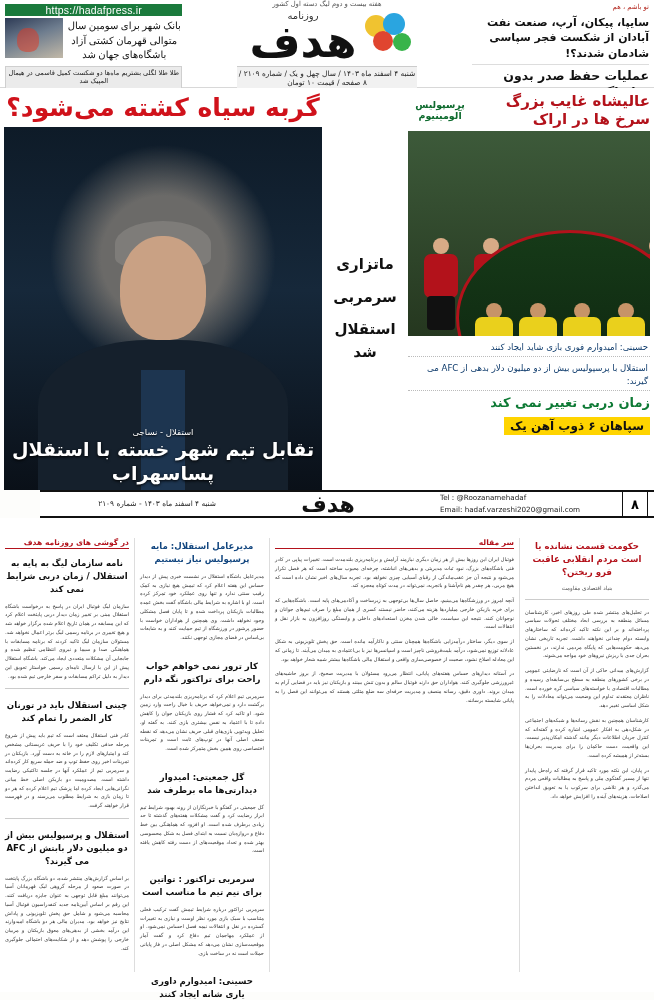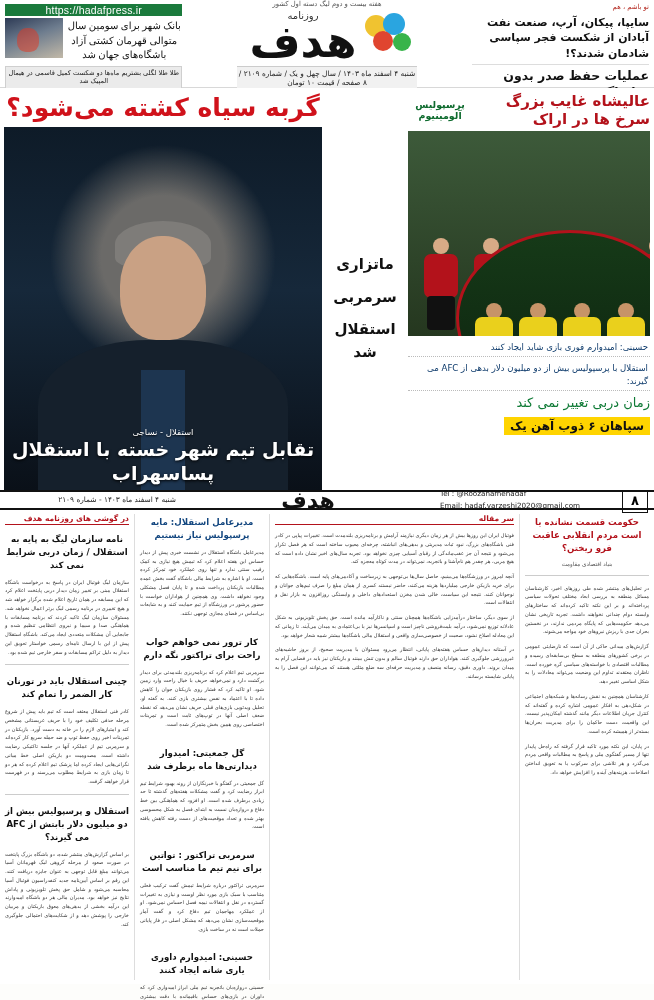--- a/index.html
+++ b/index.html
@@ -241,51 +241,52 @@
   }
   .yp { position:absolute; bottom: 14px; width: 38px; height: 86px; }
   .yp .torso{position:absolute;top:14px;left:0;width:38px;height:44px;background:#ead01c;border-radius:7px;}
   .yp .head{position:absolute;top:0;left:11px;width:16px;height:16px;border-radius:50%;background:#c79468;}
   .y1{left:16px;} .y2{left:60px;} .y3{left:104px;} .y4{left:148px;}
   .rp-news {
     font-size: 8.6px; line-height: 1.5; color:#0d3a6b; text-align:right;
     border-bottom: 1px dotted #bbb; padding: 2px 2px;
   }
   .rp-green {
-    font-size: 13px; font-weight: normal; color:#0e7a35; text-align: right;
+    font-size: 13px; font-weight: bold; color:#0e7a35; text-align: right;
     line-height: 1.4;
   }
   .rp-badge {
     display:inline-block; background:#ffd400; color:#111;
     font-size: 12px; font-weight:bold; padding: 2px 6px;
   }
   .rp-bigline {
     font-size: 13.5px; font-weight: bold; color:#111; text-align:right; line-height:1.45;
   }
 
   
   .contact-bar {
-    height: 20px;
+    height: 28px;
     border-top: 2px solid #111;
     border-bottom: 2px solid #111;
     display: flex; flex-direction: row-reverse; align-items: center;
     padding: 0 6px;
     background: #fff;
+    margin-left: 40px;
   }
   .cb-left { width: 38px; text-align:center; font-size: 16px; font-weight:bold; }
   .cb-right { font-size: 7.4px; color:#222; text-align:right; width: 170px; line-height:1.5;}
   .cb-center { flex:1; display:flex; align-items:center; justify-content:center; gap:6px;}
   .cb-logo { font-size: 22px; font-weight:bold; color:#111; }
   .cb-contact { font-size: 7.2px; color:#222; direction:ltr; text-align:left; width: 170px; line-height:1.6;}
 
   
   .lower {
     display: flex; flex-direction: row-reverse;
     height: 474px;
-    padding: 4px 5px;
+    padding: 20px 5px;
     gap: 5px;
     background:#fff;
   }
   .lcol { display:flex; flex-direction: column; gap: 6px; }
   .c-a { width: 124px; }
   .c-b { width: 124px; }
   .c-c { flex: 1; }
   .c-d { width: 124px; }
   .sec-head {
     font-size: 7.6px;

